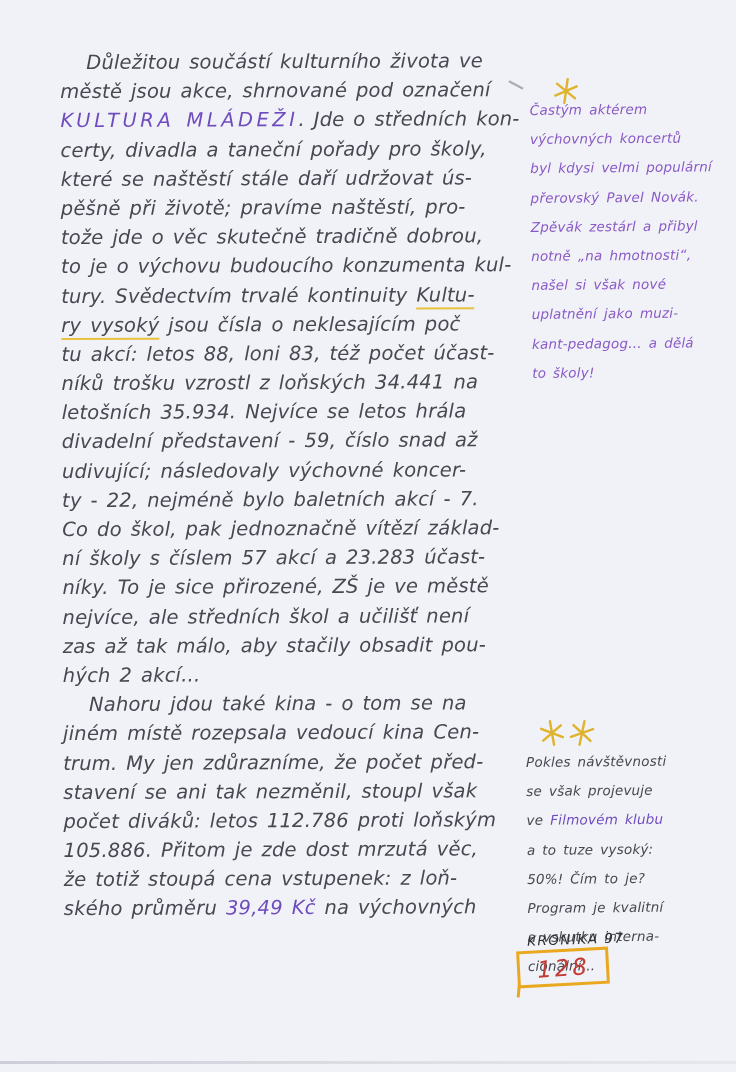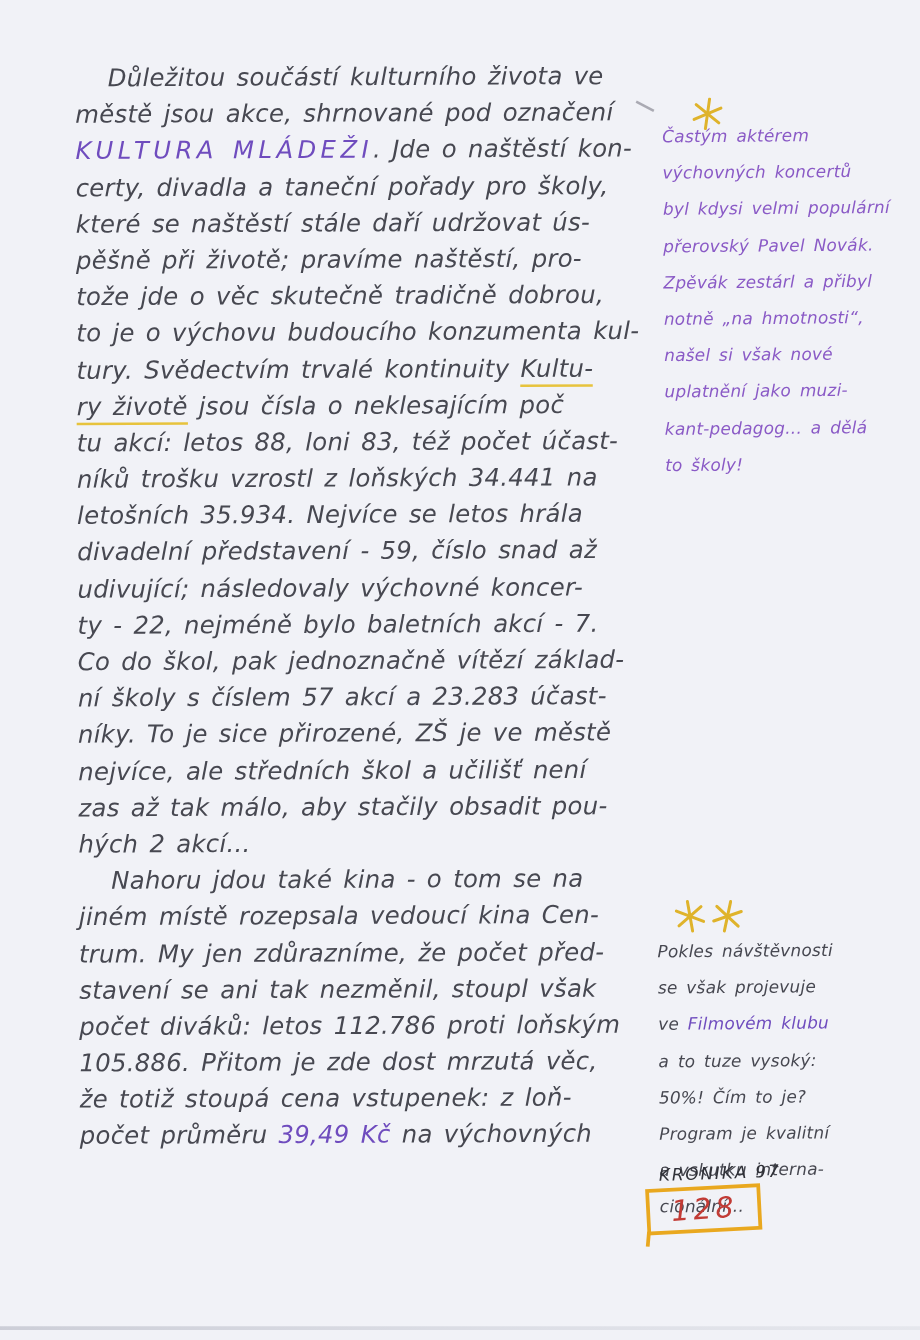--- a/index.html
+++ b/index.html
@@ -81,48 +81,48 @@
   }
 </style>
 </head>
 <body>
 
 <div class="paper">
 
   <div class="main-text">
       <div class="line indent"><span>Důležitou součástí kulturního života ve</span></div>
       <div class="line"><span>městě jsou akce, shrnované pod označení</span></div>
-      <div class="line"><span class="purple spaced">KULTURA MLÁDEŽI</span><span>. Jde o naštěstí kon-</span></div>
+      <div class="line"><span class="purple spaced">KULTURA MLÁDEŽI</span><span>. Jde o středních kon-</span></div>
       <div class="line"><span>certy, divadla a taneční pořady pro školy,</span></div>
       <div class="line"><span>které se naštěstí stále daří udržovat ús-</span></div>
       <div class="line"><span>pěšně při životě; pravíme naštěstí, pro-</span></div>
       <div class="line"><span>tože jde o věc skutečně tradičně dobrou,</span></div>
       <div class="line"><span>to je o výchovu budoucího konzumenta kul-</span></div>
       <div class="line"><span>tury. Svědectvím trvalé kontinuity </span><span class="underline">Kultu-</span></div>
-      <div class="line"><span class="underline">ry životě</span><span> jsou čísla o neklesajícím poč</span></div>
+      <div class="line"><span class="underline">ry vysoký</span><span> jsou čísla o neklesajícím poč</span></div>
       <div class="line"><span>tu akcí: letos 88, loni 83, též počet účast-</span></div>
       <div class="line"><span>níků trošku vzrostl z loňských 34.441 na</span></div>
       <div class="line"><span>letošních 35.934. Nejvíce se letos hrála</span></div>
       <div class="line"><span>divadelní představení - 59, číslo snad až</span></div>
       <div class="line"><span>udivující; následovaly   výchovné koncer-</span></div>
       <div class="line"><span>ty - 22, nejméně bylo baletních akcí - 7.</span></div>
       <div class="line"><span>Co do škol, pak jednoznačně vítězí základ-</span></div>
       <div class="line"><span>ní školy s číslem 57 akcí a 23.283 účast-</span></div>
       <div class="line"><span>níky. To je sice přirozené, ZŠ je ve městě</span></div>
       <div class="line"><span>nejvíce, ale středních škol a učilišť není</span></div>
       <div class="line"><span>zas až tak málo, aby stačily obsadit pou-</span></div>
       <div class="line"><span>hých 2 akcí...</span></div>
       <div class="line indent"><span>Nahoru jdou také kina - o tom se na</span></div>
       <div class="line"><span>jiném místě rozepsala vedoucí kina Cen-</span></div>
       <div class="line"><span>trum. My jen zdůrazníme, že počet před-</span></div>
       <div class="line"><span>stavení se ani tak nezměnil, stoupl však</span></div>
       <div class="line"><span>počet diváků: letos 112.786 proti loňským</span></div>
       <div class="line"><span>105.886. Přitom je zde dost mrzutá věc,</span></div>
       <div class="line"><span>že totiž stoupá cena vstupenek: z loň-</span></div>
-      <div class="line"><span>počet průměru </span><span class="purple">39,49 Kč</span><span> na výchovných</span></div>
+      <div class="line"><span>ského průměru </span><span class="purple">39,49 Kč</span><span> na výchovných</span></div>
     </div>
 
   <div class="star-wrap" style="left:553px;top:78px;">
     <svg width="26" height="26" viewBox="0 0 26 26">
       <g stroke="currentColor" stroke-width="2.4" stroke-linecap="round" transform="rotate(8 13 13)">
         <line x1="13" y1="1" x2="13" y2="25"></line>
         <line x1="3" y1="7" x2="23" y2="19"></line>
         <line x1="23" y1="7" x2="3" y2="19"></line>
       </g>
     </svg>

